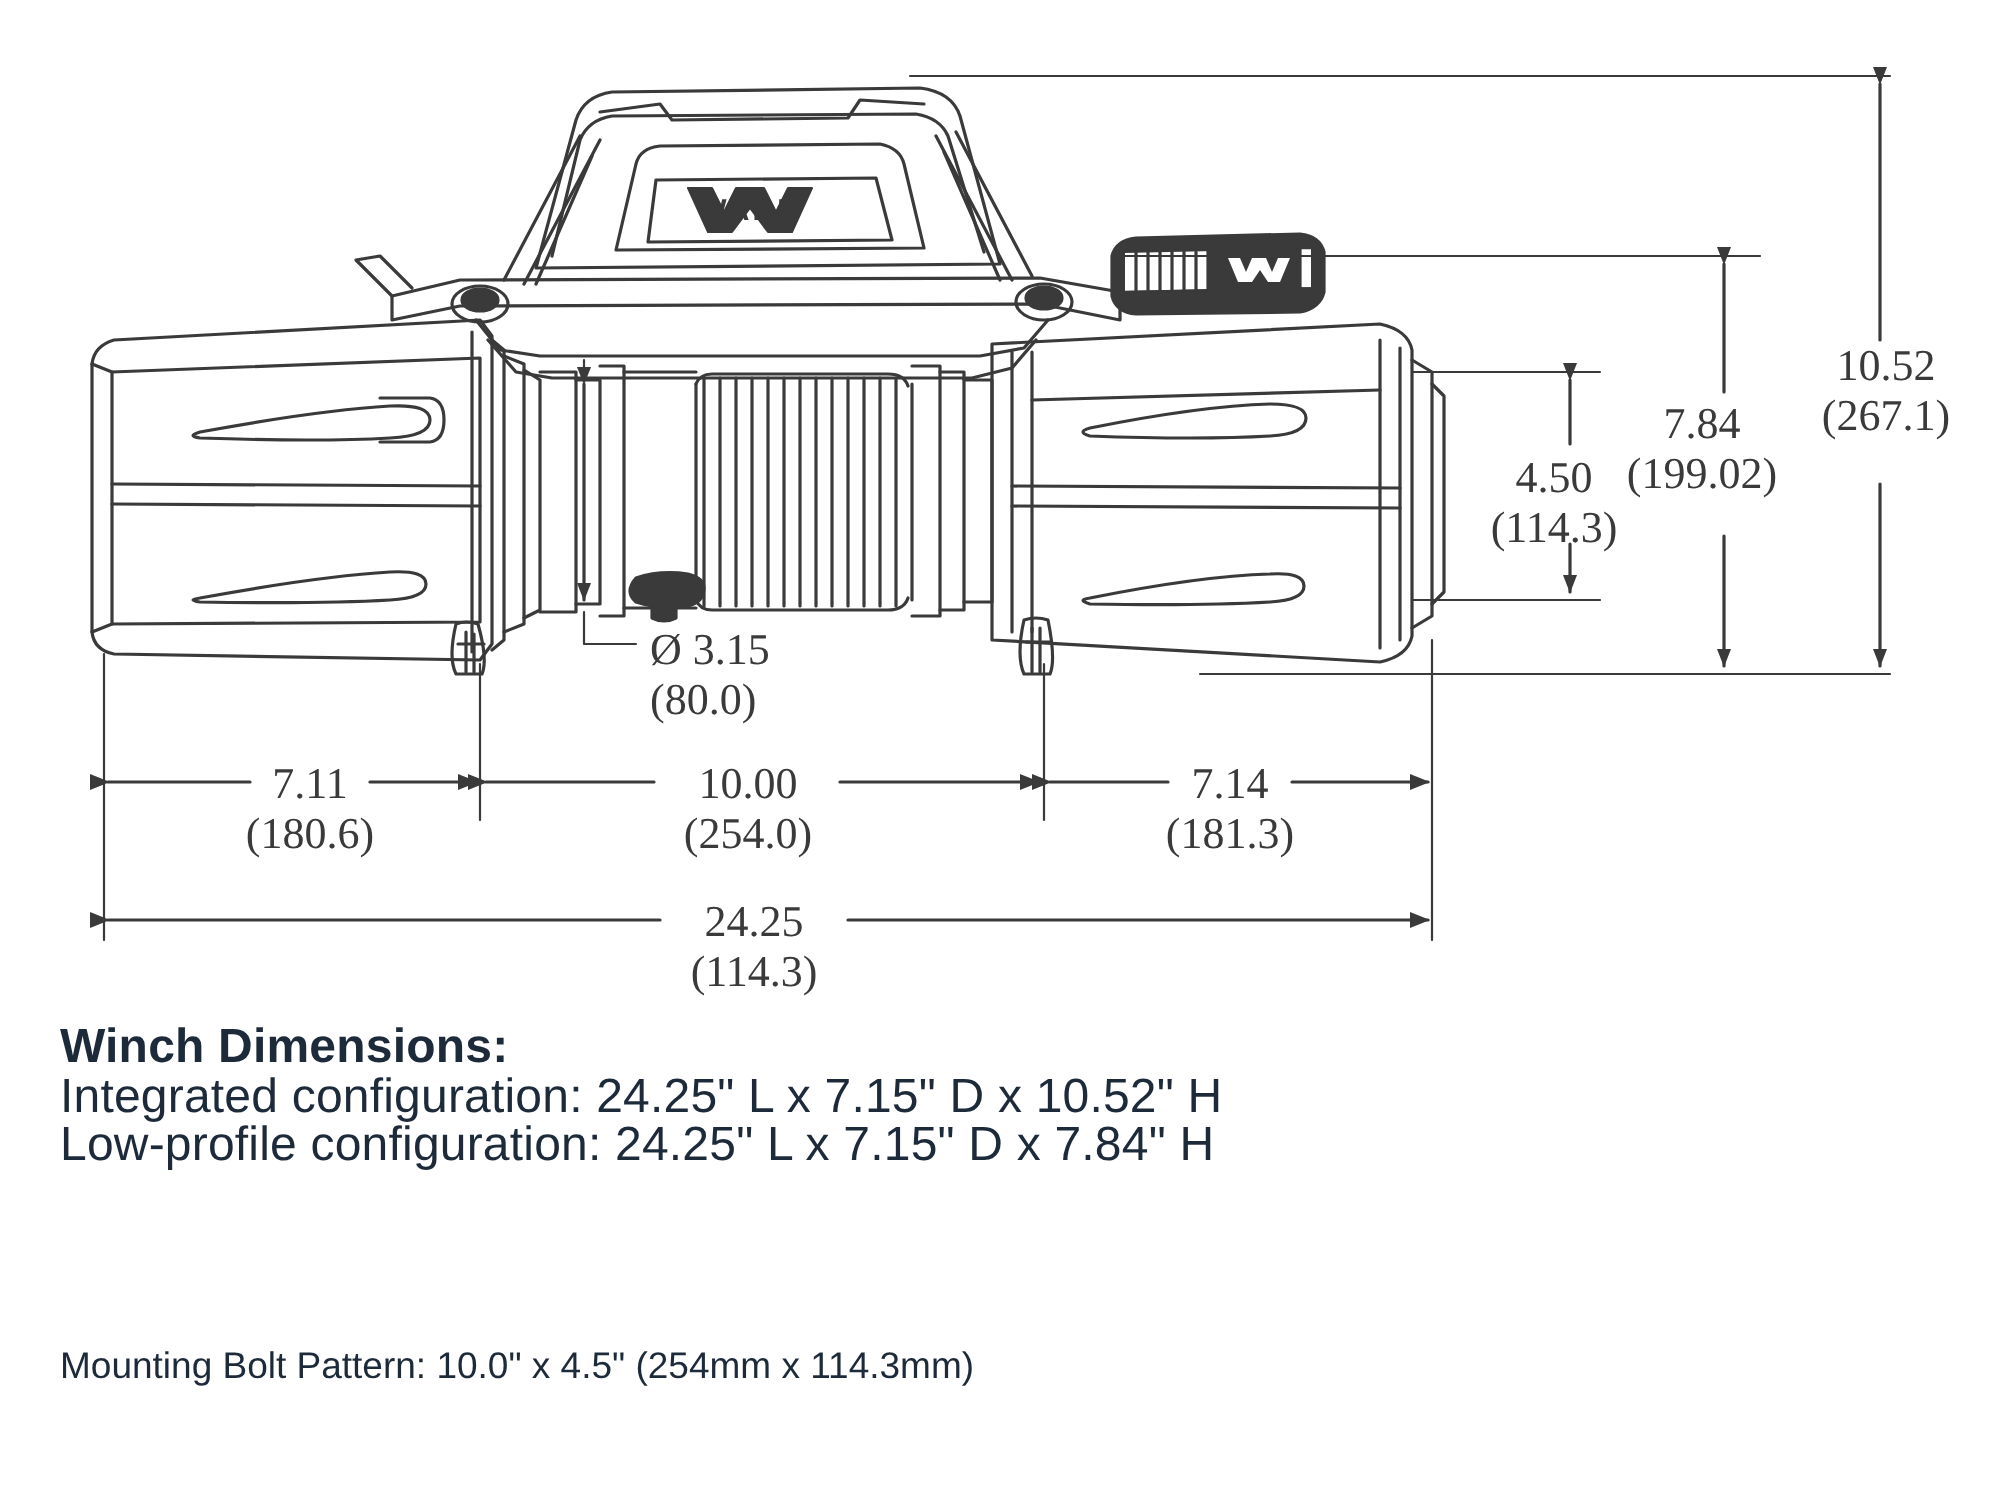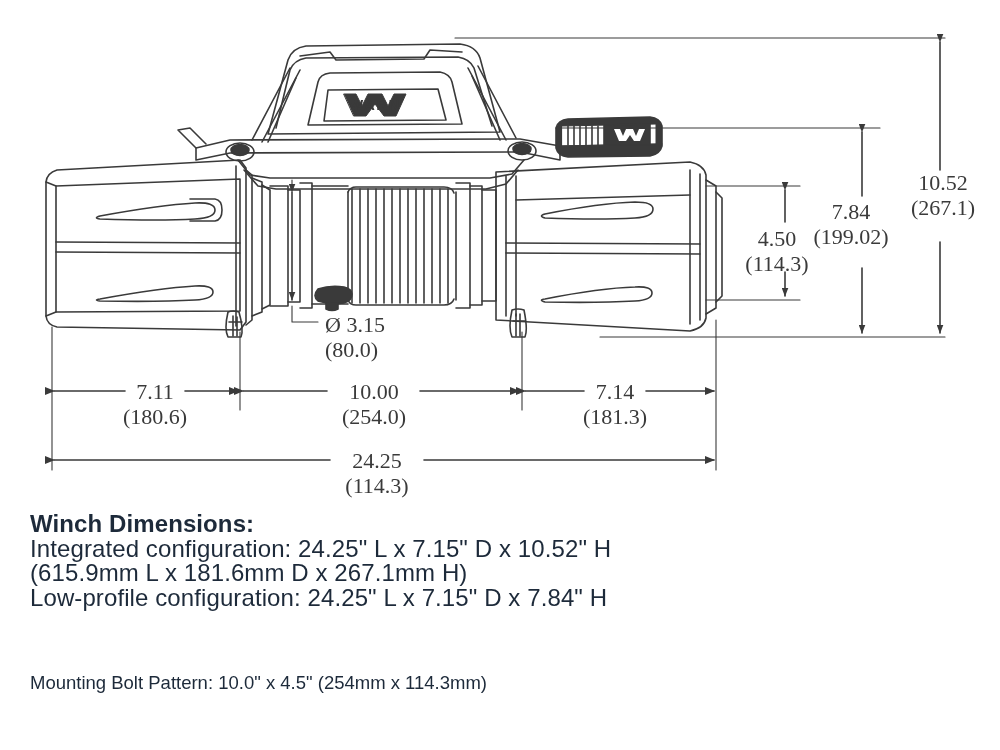--- a/index.html
+++ b/index.html
@@ -227,19 +227,18 @@
     <text class="dimtext" x="851" y="244" text-anchor="middle">(199.02)</text>
 
     <text class="dimtext" x="943" y="190" text-anchor="middle">10.52</text>
     <text class="dimtext" x="943" y="215" text-anchor="middle">(267.1)</text>
   </g>
 </svg>
 
 <div class="caption-block">
   <div class="cap-line cap-bold">Winch Dimensions:</div>
   <div class="cap-line">Integrated configuration: 24.25" L x 7.15" D x 10.52" H</div>
-  <div class="cap-line">(615.9mm L x 181.6mm D x 267.1mm H)</div>
   <div class="cap-line">Low-profile configuration: 24.25" L x 7.15" D x 7.84" H</div>
 </div>
 
 <div class="bolt-line"><b>Mounting Bolt Pattern:</b><span> 10.0" x 4.5" (254mm x 114.3mm)</span></div>
 
 </div>
 
 </body></html>

